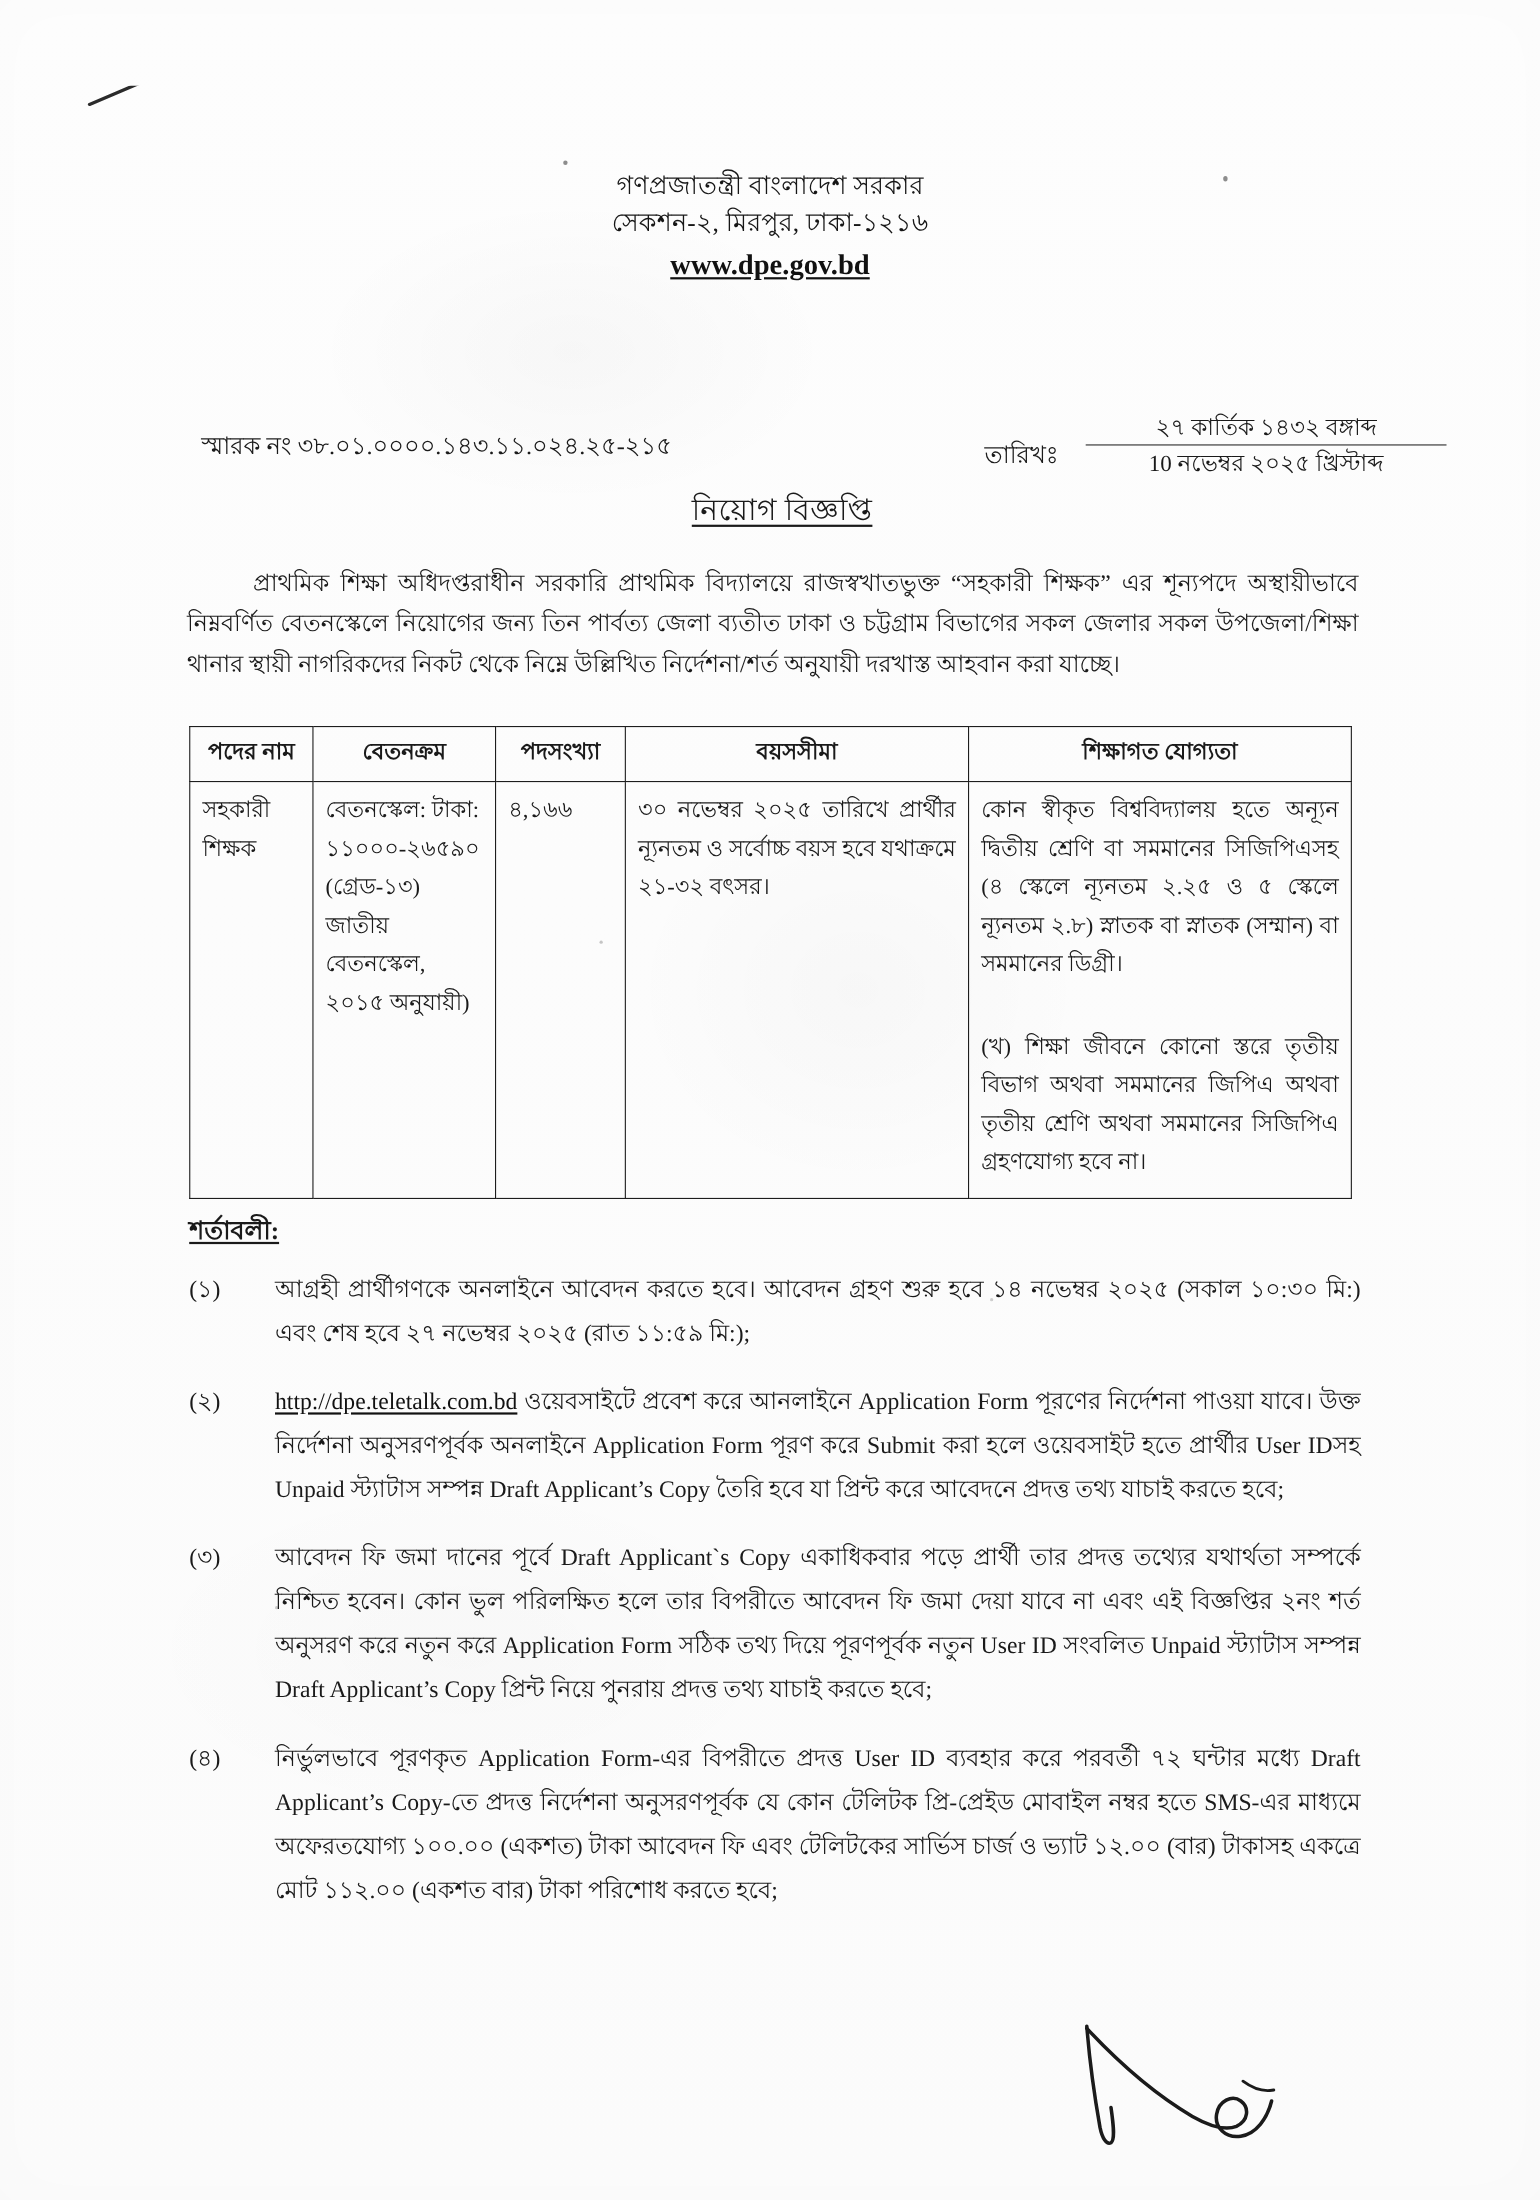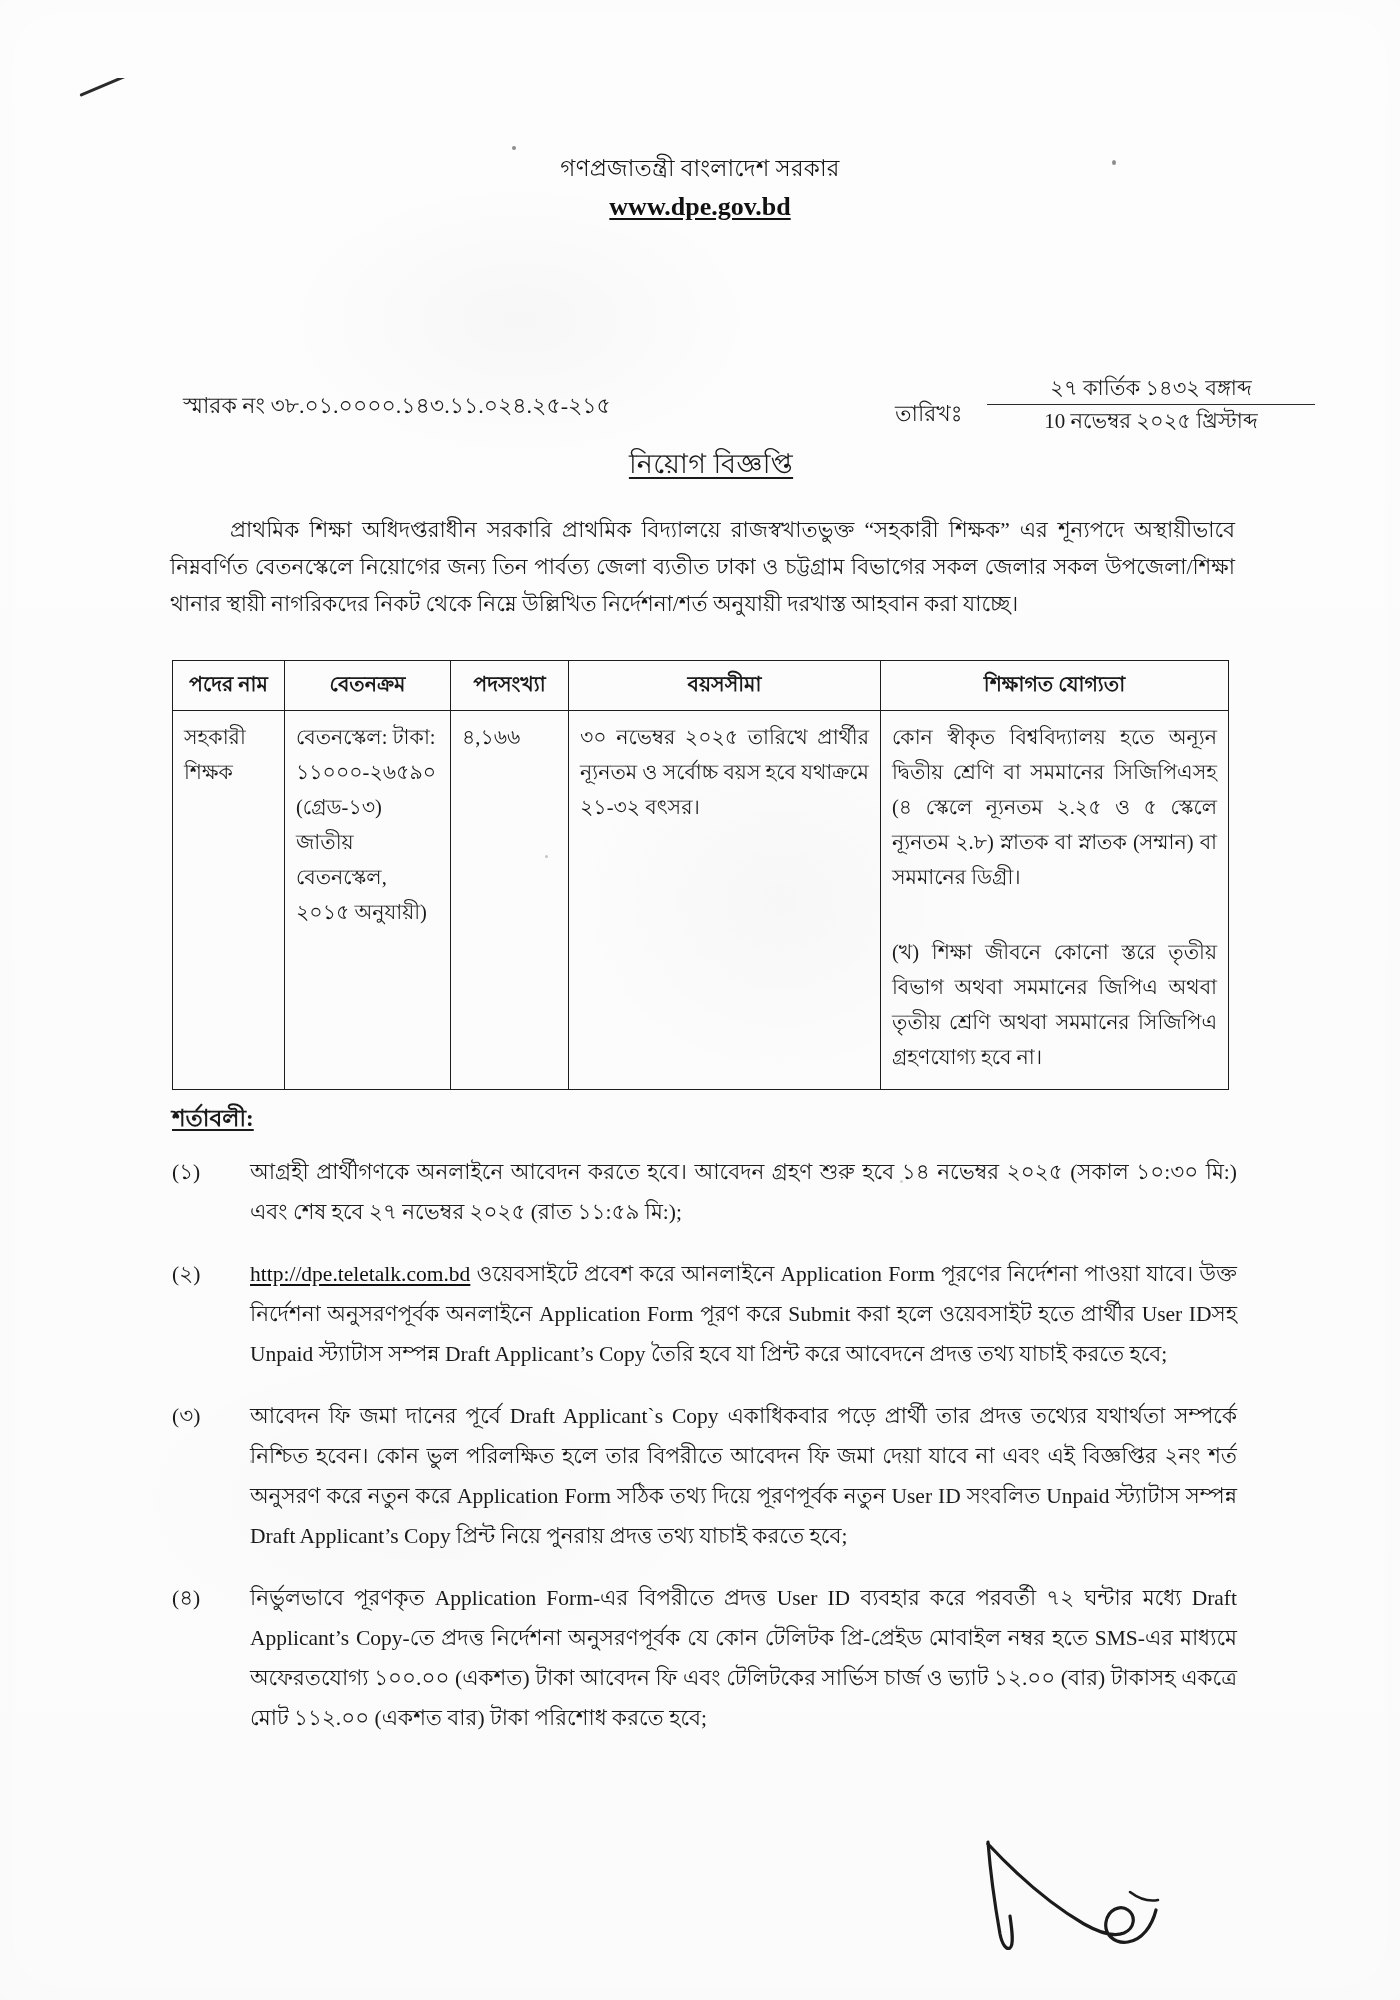--- a/index.html
+++ b/index.html
@@ -280,20 +280,21 @@
 
   <div class="scan-mark-tl"></div>
   <div class="speck s1"></div>
   <div class="speck s2"></div>
   <div class="speck s3"></div>
   <div class="speck s4"></div>
   <div class="speck s5"></div>
 
   <div class="letterhead">
     <div class="lh-line">গণপ্রজাতন্ত্রী বাংলাদেশ সরকার</div>
+    <div class="lh-line">সেকশন-২, মিরপুর, ঢাকা-১২১৬</div>
     <div><span class="lh-url">www.dpe.gov.bd</span></div>
   </div>
 
   <div class="memo-row">
     <div class="memo-no">স্মারক নং ৩৮.০১.০০০০.১৪৩.১১.০২৪.২৫-২১৫</div>
     <div class="date-block">
       <div class="date-label">তারিখঃ</div>
       <div class="date-stack">
         <div class="date-bn">২৭ কার্তিক ১৪৩২ বঙ্গাব্দ</div>
         <div class="date-rule"></div>

